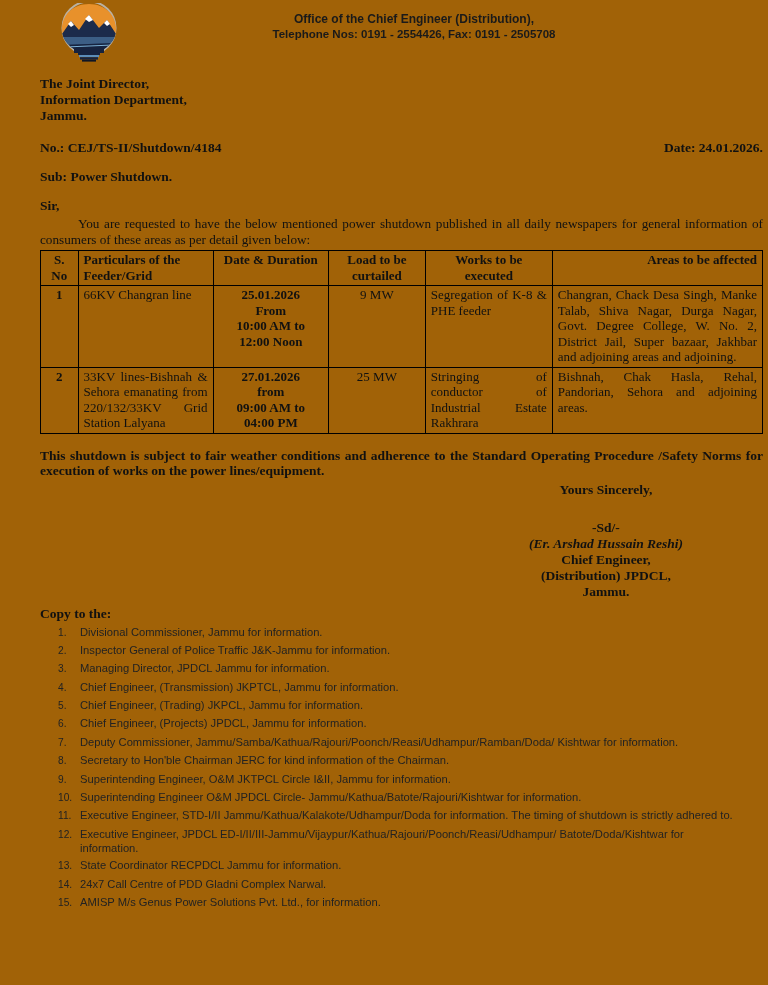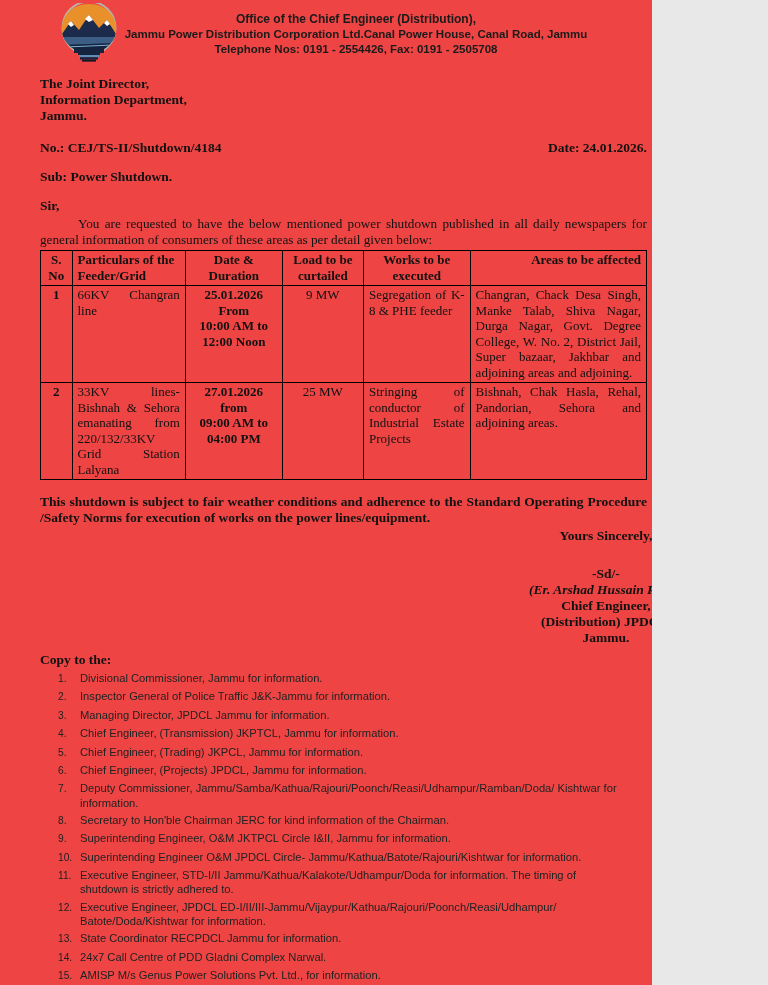--- a/index.html
+++ b/index.html
@@ -1,20 +1,20 @@
 <!DOCTYPE html>
 <html><head>
 <meta charset="utf-8">
 <style>
   * { margin: 0; padding: 0; box-sizing: border-box; }
   html, body { background: #e8e8e8; }
   .page {
-    width: 652px;
+    width: 768px;
     height: 985px;
-    background: #ef4444;
+    background: #a16207;
     position: relative;
     font-family: "Liberation Serif", serif;
     color: #111111;
     overflow: hidden;
   }
   
   .letterhead {
     position: relative;
     padding-top: 6px;
     height: 66px;
@@ -172,21 +172,20 @@
 
       <g>
         <rect x="23" y="49" width="22" height="3" fill="#16233F"></rect>
         <rect x="24" y="52" width="20" height="2.2" fill="#5B8DB8"></rect>
         <rect x="25" y="54.2" width="18" height="2.4" fill="#16233F"></rect>
         <rect x="27" y="56.6" width="14" height="2" fill="#0d1526"></rect>
       </g>
     </svg>
     <div class="head-text">
       <div class="head-line1">Office of the Chief Engineer (Distribution),</div>
-      <div class="head-line2">Jammu Power Distribution Corporation Ltd.Canal Power House, Canal Road, Jammu</div>
       <div class="head-line3">Telephone Nos: 0191 - 2554426, Fax: 0191 - 2505708</div>
     </div>
   </div>
 
   <div class="content">
 
     <div class="recipient">
       <div>The Joint Director,</div>
       <div>Information Department,</div>
       <div>Jammu.</div>
@@ -225,21 +224,21 @@
           <td class="just">Changran, Chack Desa Singh, Manke Talab, Shiva Nagar, Durga Nagar, Govt. Degree College, W. No. 2, District Jail, Super bazaar, Jakhbar and adjoining areas and adjoining.</td>
         </tr>
         <tr>
           <td class="center bold">2</td>
           <td class="just">33KV lines-Bishnah &amp; Sehora emanating from 220/132/33KV Grid Station Lalyana</td>
           <td class="center bold preline">27.01.2026
 from
 09:00 AM to
 04:00 PM</td>
           <td class="center">25 MW</td>
-          <td class="just">Stringing of conductor of Industrial Estate Projects</td>
+          <td class="just">Stringing of conductor of Industrial Estate Rakhrara</td>
           <td class="just">Bishnah, Chak Hasla, Rehal, Pandorian, Sehora and adjoining areas.</td>
         </tr>
       </tbody>
     </table>
 
     <p class="note">This shutdown is subject to fair weather conditions and adherence to the Standard Operating Procedure /Safety Norms for execution of works on the power lines/equipment.</p>
 
     <div class="closing">
       <div class="sincerely">Yours Sincerely,</div>
       <div class="sd">-Sd/-</div>

